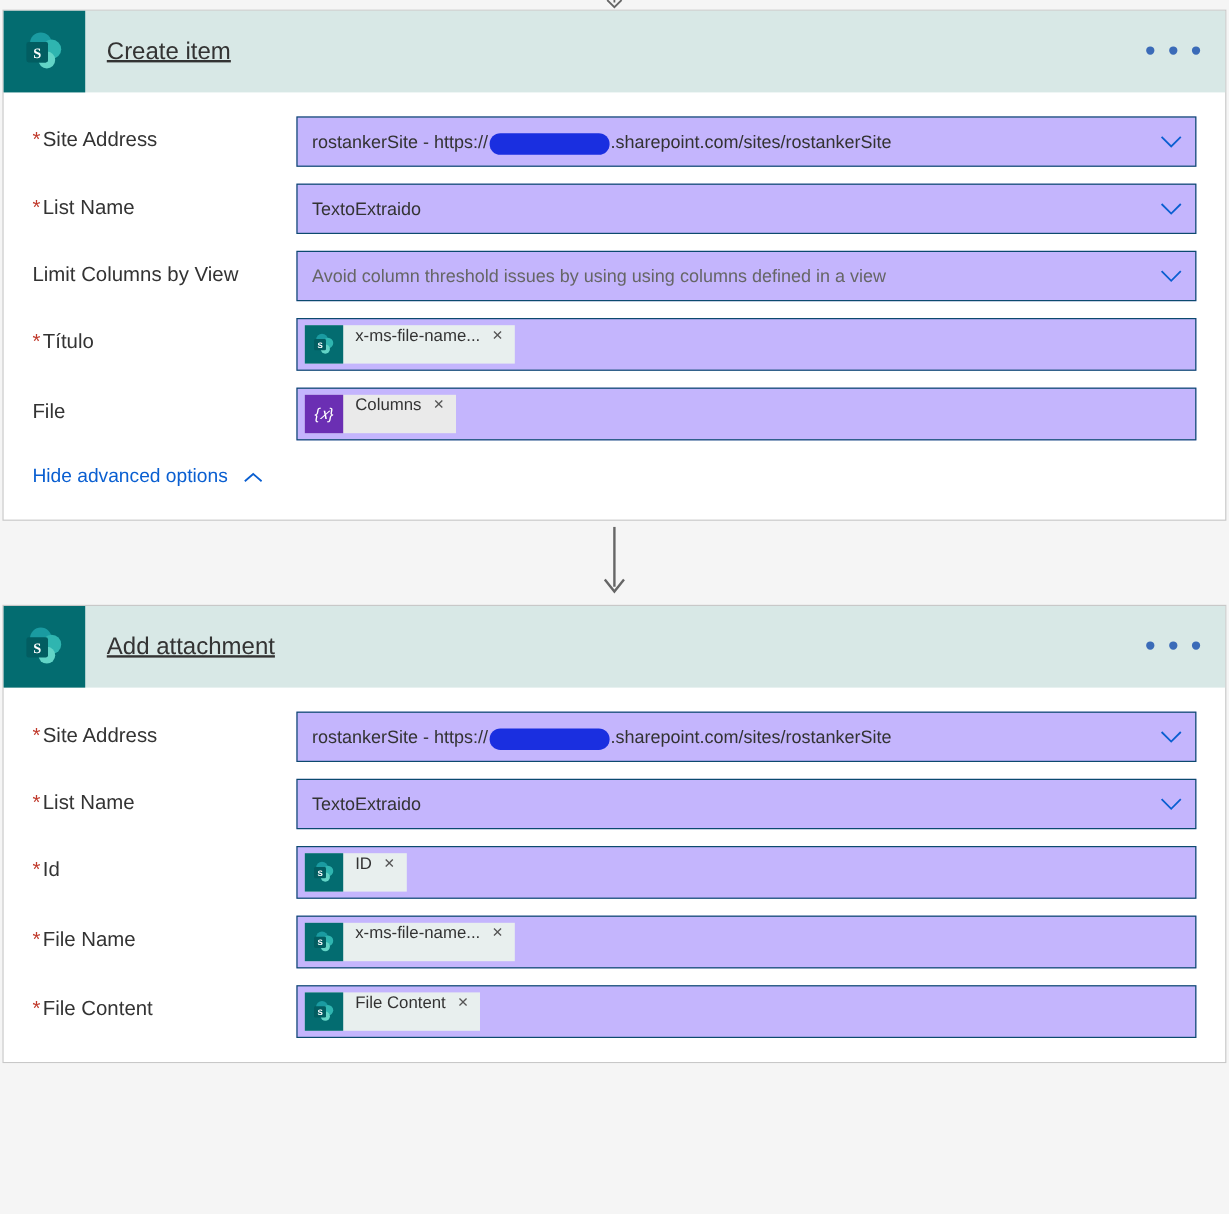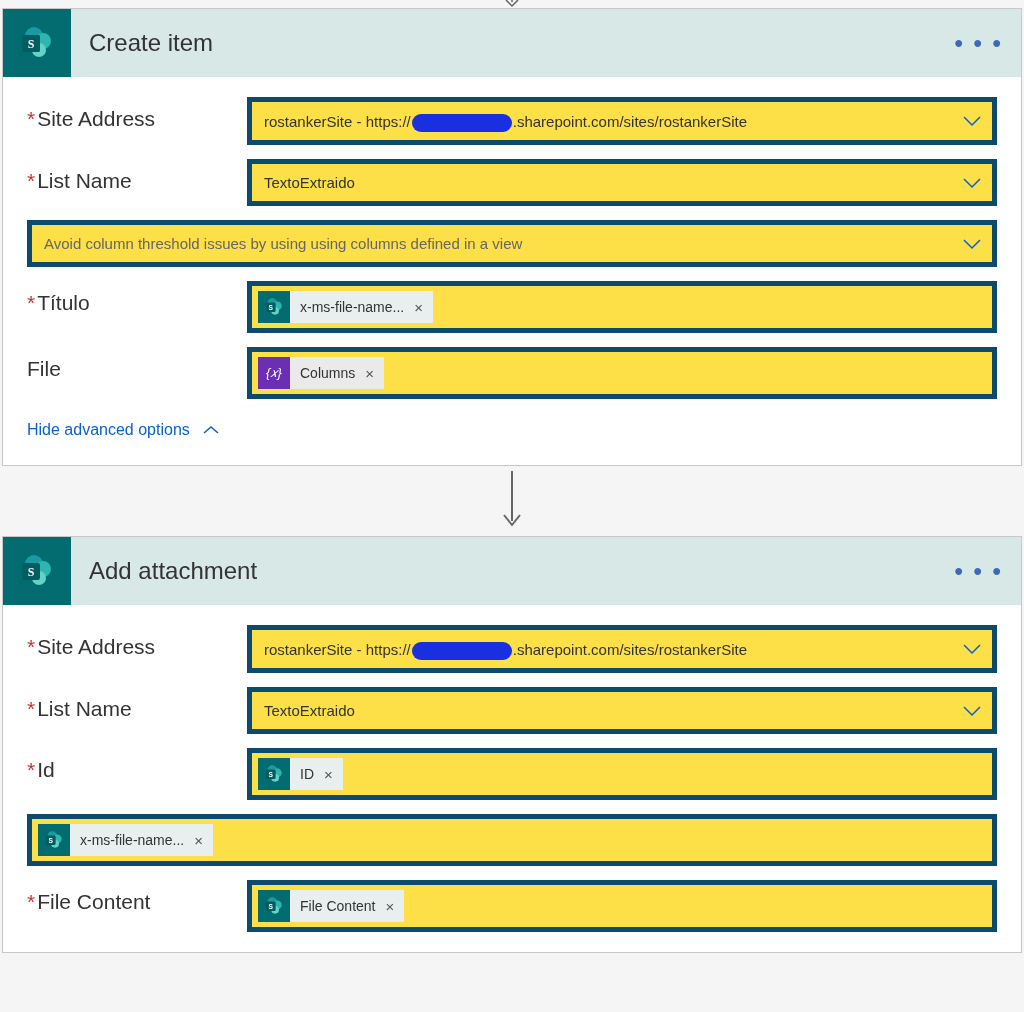--- a/index.html
+++ b/index.html
@@ -34,55 +34,56 @@
     width: 68px;
     height: 68px;
     background: #036c70;
     display: flex;
     align-items: center;
     justify-content: center;
     flex-shrink: 0;
   }
   .card-title {
     flex: 1;
-    font-size: 24px;
+    font-size: 20px;
     color: #333;
     padding-left: 18px;
     font-weight: 400;
+    text-decoration: underline;
   }
   .card-menu {
     padding: 0 18px;
     color: #3b6bb8;
     font-size: 24px;
     letter-spacing: 2px;
     cursor: pointer;
     font-weight: bold;
   }
   .card-body { padding: 20px 24px 16px 24px; }
   .field-row {
     display: flex;
     align-items: flex-start;
     margin-bottom: 14px;
   }
   .field-label {
     width: 220px;
     flex-shrink: 0;
-    font-size: 21px;
+    font-size: 17px;
     color: #333;
     padding-top: 10px;
   }
   .required::before {
     content: "*";
     color: #c0392b;
     margin-right: 2px;
   }
   .field-input-wrap {
     flex: 1;
-    border: 5px solid #0c4a6e;
-    background: #fde047;
+    border: 1px solid #0c4a6e;
+    background: #c4b5fd;
     min-height: 42px;
     display: flex;
     align-items: center;
     position: relative;
   }
   .field-input-text {
     flex: 1;
     padding: 10px 12px;
     font-size: 15px;
     color: #333;
@@ -95,21 +96,20 @@
     width: 40px;
     display: flex;
     align-items: center;
     justify-content: center;
     border-left: none;
     cursor: pointer;
   }
   .dropdown-chevron svg { stroke: #0a5fd1; stroke-width: 1.5; fill: none; }
   .token {
     display: inline-flex;
-    align-items: center;
     background: #e8efee;
     height: 32px;
     margin: 1px 18px 1px 0;
     font-size: 14px;
   }
   .token.express { background: #eaeaea; }
   .token-icon {
     width: 32px;
     height: 32px;
     display: flex;
@@ -200,20 +200,21 @@
           <div class="field-input-text">TextoExtraido</div>
           <div class="dropdown-chevron">
             <svg width="20" height="12">
                 <path d="M2 2 L10 10 L18 2"></path>
               </svg>
           </div>
         </div>
       </div>
 
       <div class="field-row">
+        <div class="field-label">Limit Columns by View</div>
         <div class="field-input-wrap">
           <div class="field-input-text placeholder">Avoid column threshold issues by using using columns defined in a view</div>
           <div class="dropdown-chevron">
             <svg width="20" height="12">
                 <path d="M2 2 L10 10 L18 2"></path>
               </svg>
           </div>
         </div>
       </div>
 
@@ -321,20 +322,21 @@
                   <text x="14" y="25" text-anchor="middle" fill="#fff" font-size="12" font-weight="bold">S</text>
                 </svg>
             </span>
             <span class="token-label">ID</span>
             <span class="token-remove">×</span>
           </span>
         </div>
       </div>
 
       <div class="field-row">
+        <div class="field-label required">File Name</div>
         <div class="field-input-wrap token-wrap-input">
           <span class="token">
             <span class="token-icon sp sp-logo-sm">
               <svg width="22" height="22" viewBox="0 0 40 40">
                   <circle cx="17" cy="13" r="9" fill="#1a9ba1"></circle>
                   <circle cx="26" cy="18" r="8" fill="#2fb5b0"></circle>
                   <circle cx="22" cy="27" r="7" fill="#62d4c6"></circle>
                   <rect x="5" y="12" width="18" height="17" rx="2" fill="#025d61"></rect>
                   <text x="14" y="25" text-anchor="middle" fill="#fff" font-size="12" font-weight="bold">S</text>
                 </svg>

